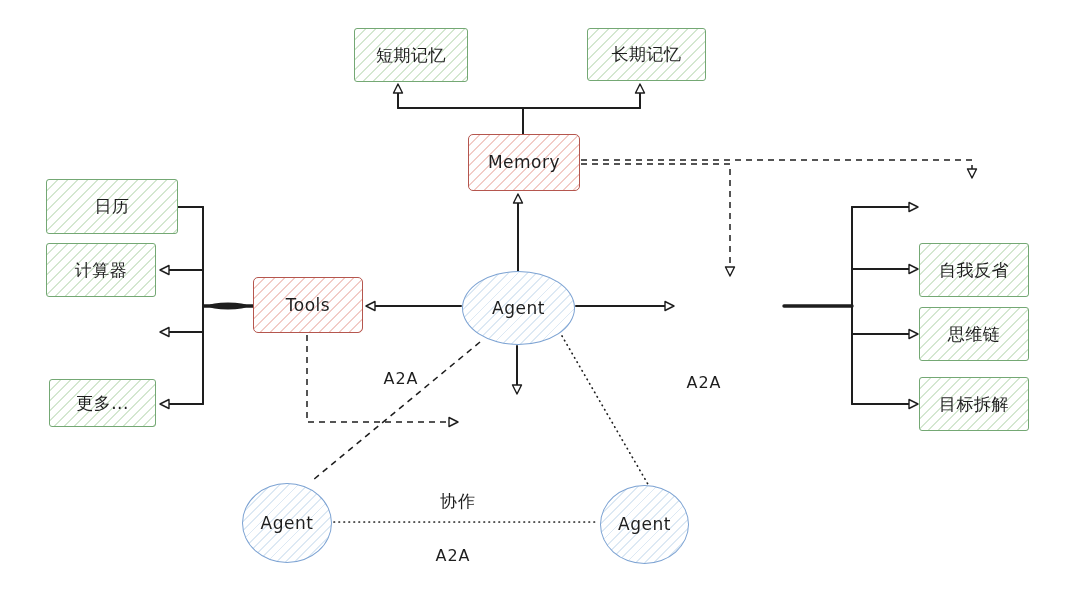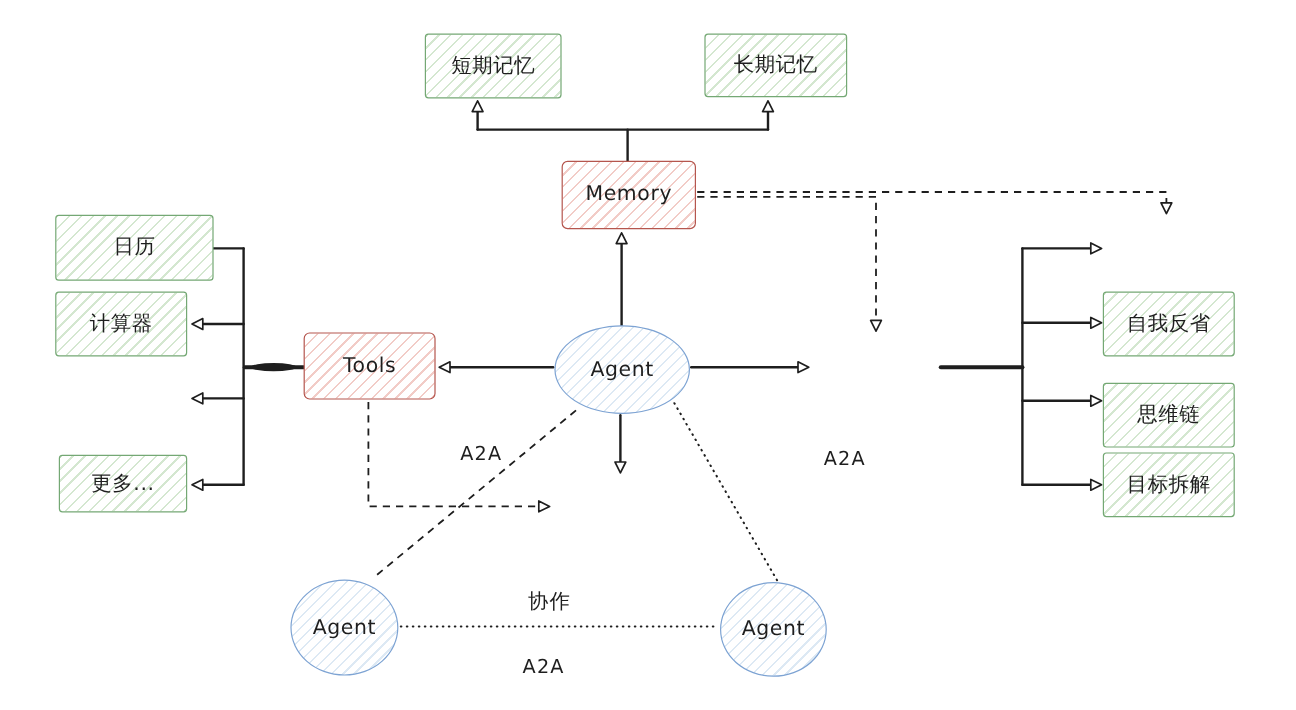--- a/index.html
+++ b/index.html
@@ -99,21 +99,21 @@
     <path class="dot" d="M562 336 L649 486"></path>
     <path class="dot" d="M334 522 L598 522"></path>
   </svg>
 
   <div class="node g cn" style="left:354px;top:28px;width:114px;height:54px;">短期记忆</div>
   <div class="node g cn" style="left:587px;top:28px;width:119px;height:53px;">长期记忆</div>
   <div class="node g cn" style="left:46px;top:179px;width:132px;height:55px;">日历</div>
   <div class="node g cn" style="left:46px;top:243px;width:110px;height:54px;">计算器</div>
   <div class="node g cn" style="left:49px;top:379px;width:107px;height:48px;">更多...</div>
   <div class="node g cn" style="left:919px;top:243px;width:110px;height:54px;">自我反省</div>
-  <div class="node g cn" style="left:919px;top:307px;width:110px;height:54px;margin-top:12px;">思维链</div>
+  <div class="node g cn" style="left:919px;top:307px;width:110px;height:54px;">思维链</div>
   <div class="node g cn" style="left:919px;top:377px;width:110px;height:54px;">目标拆解</div>
 
   <div class="node r" style="left:468px;top:134px;width:112px;height:57px;">Memory</div>
   <div class="node r" style="left:253px;top:277px;width:110px;height:56px;">Tools</div>
 
   <div class="node b" style="left:462px;top:271px;width:113px;height:74px;">Agent</div>
   <div class="node b" style="left:242px;top:483px;width:90px;height:80px;">Agent</div>
   <div class="node b" style="left:600px;top:485px;width:89px;height:79px;">Agent</div>
 
   <div class="elabel" style="left:401px;top:378px;">A2A</div>

